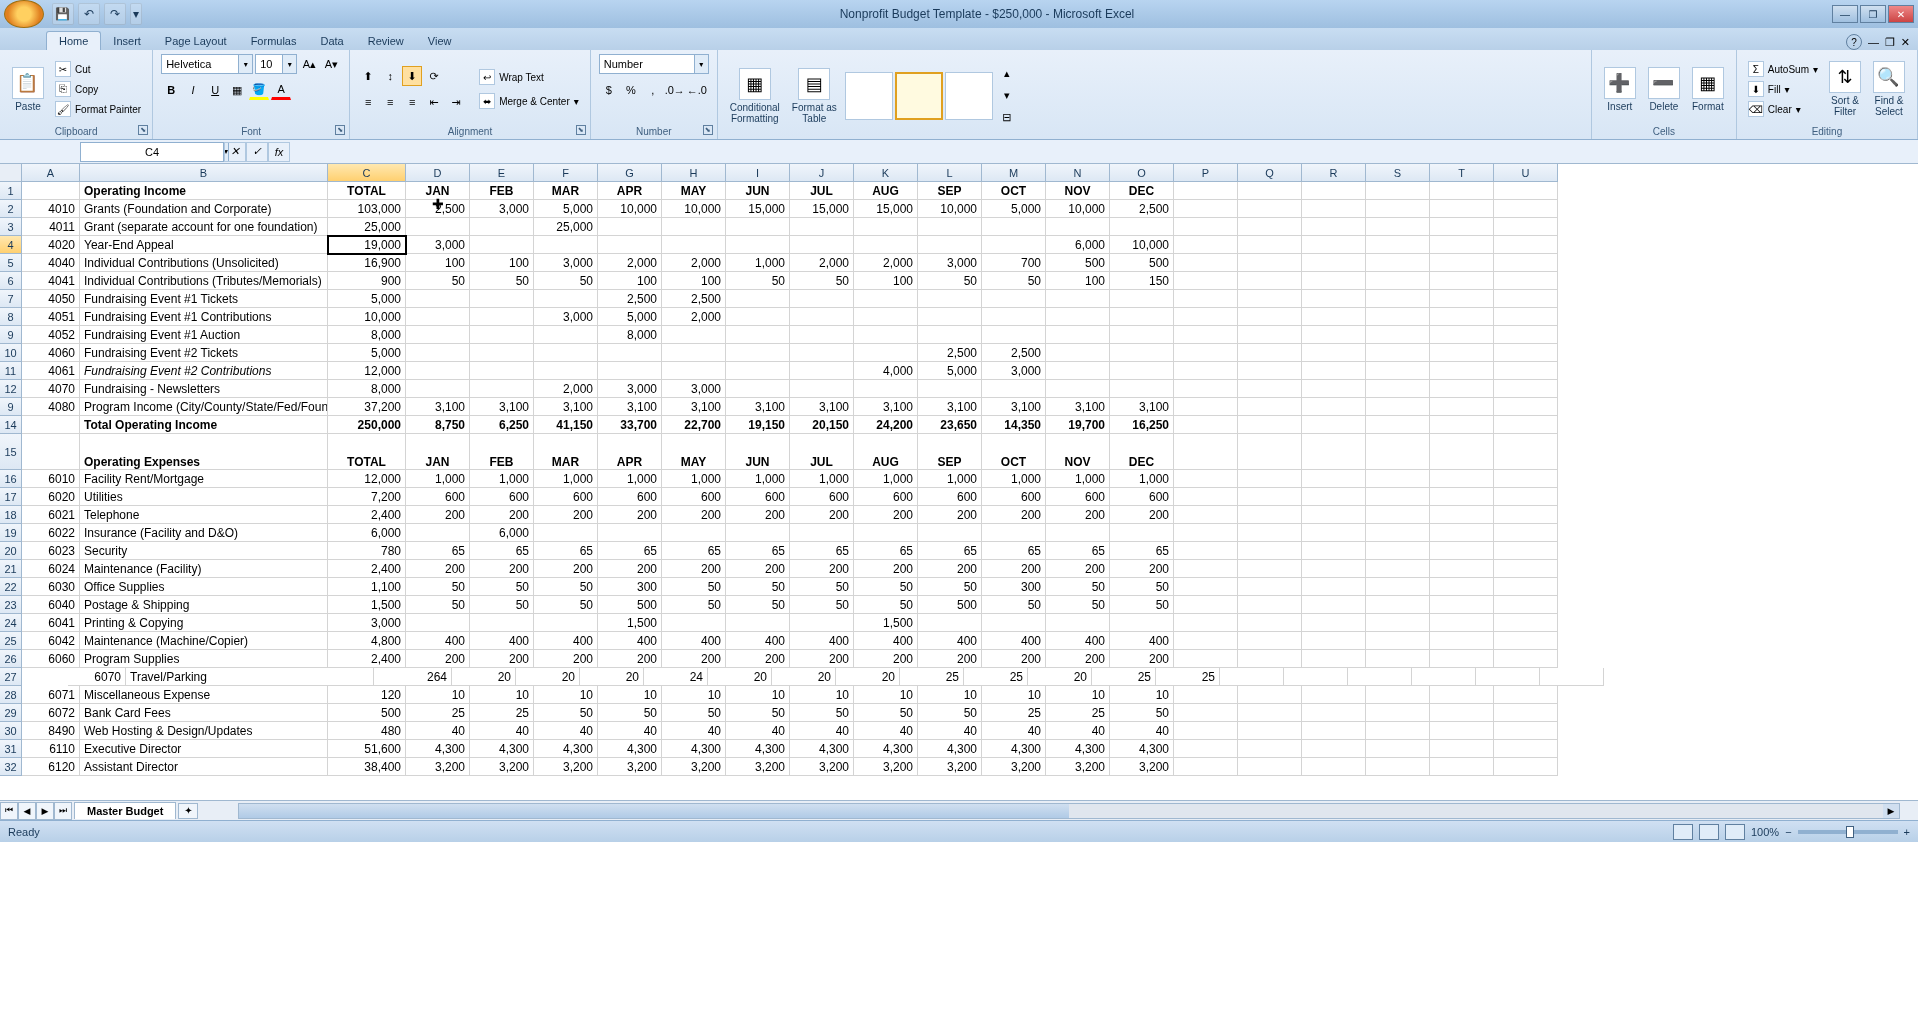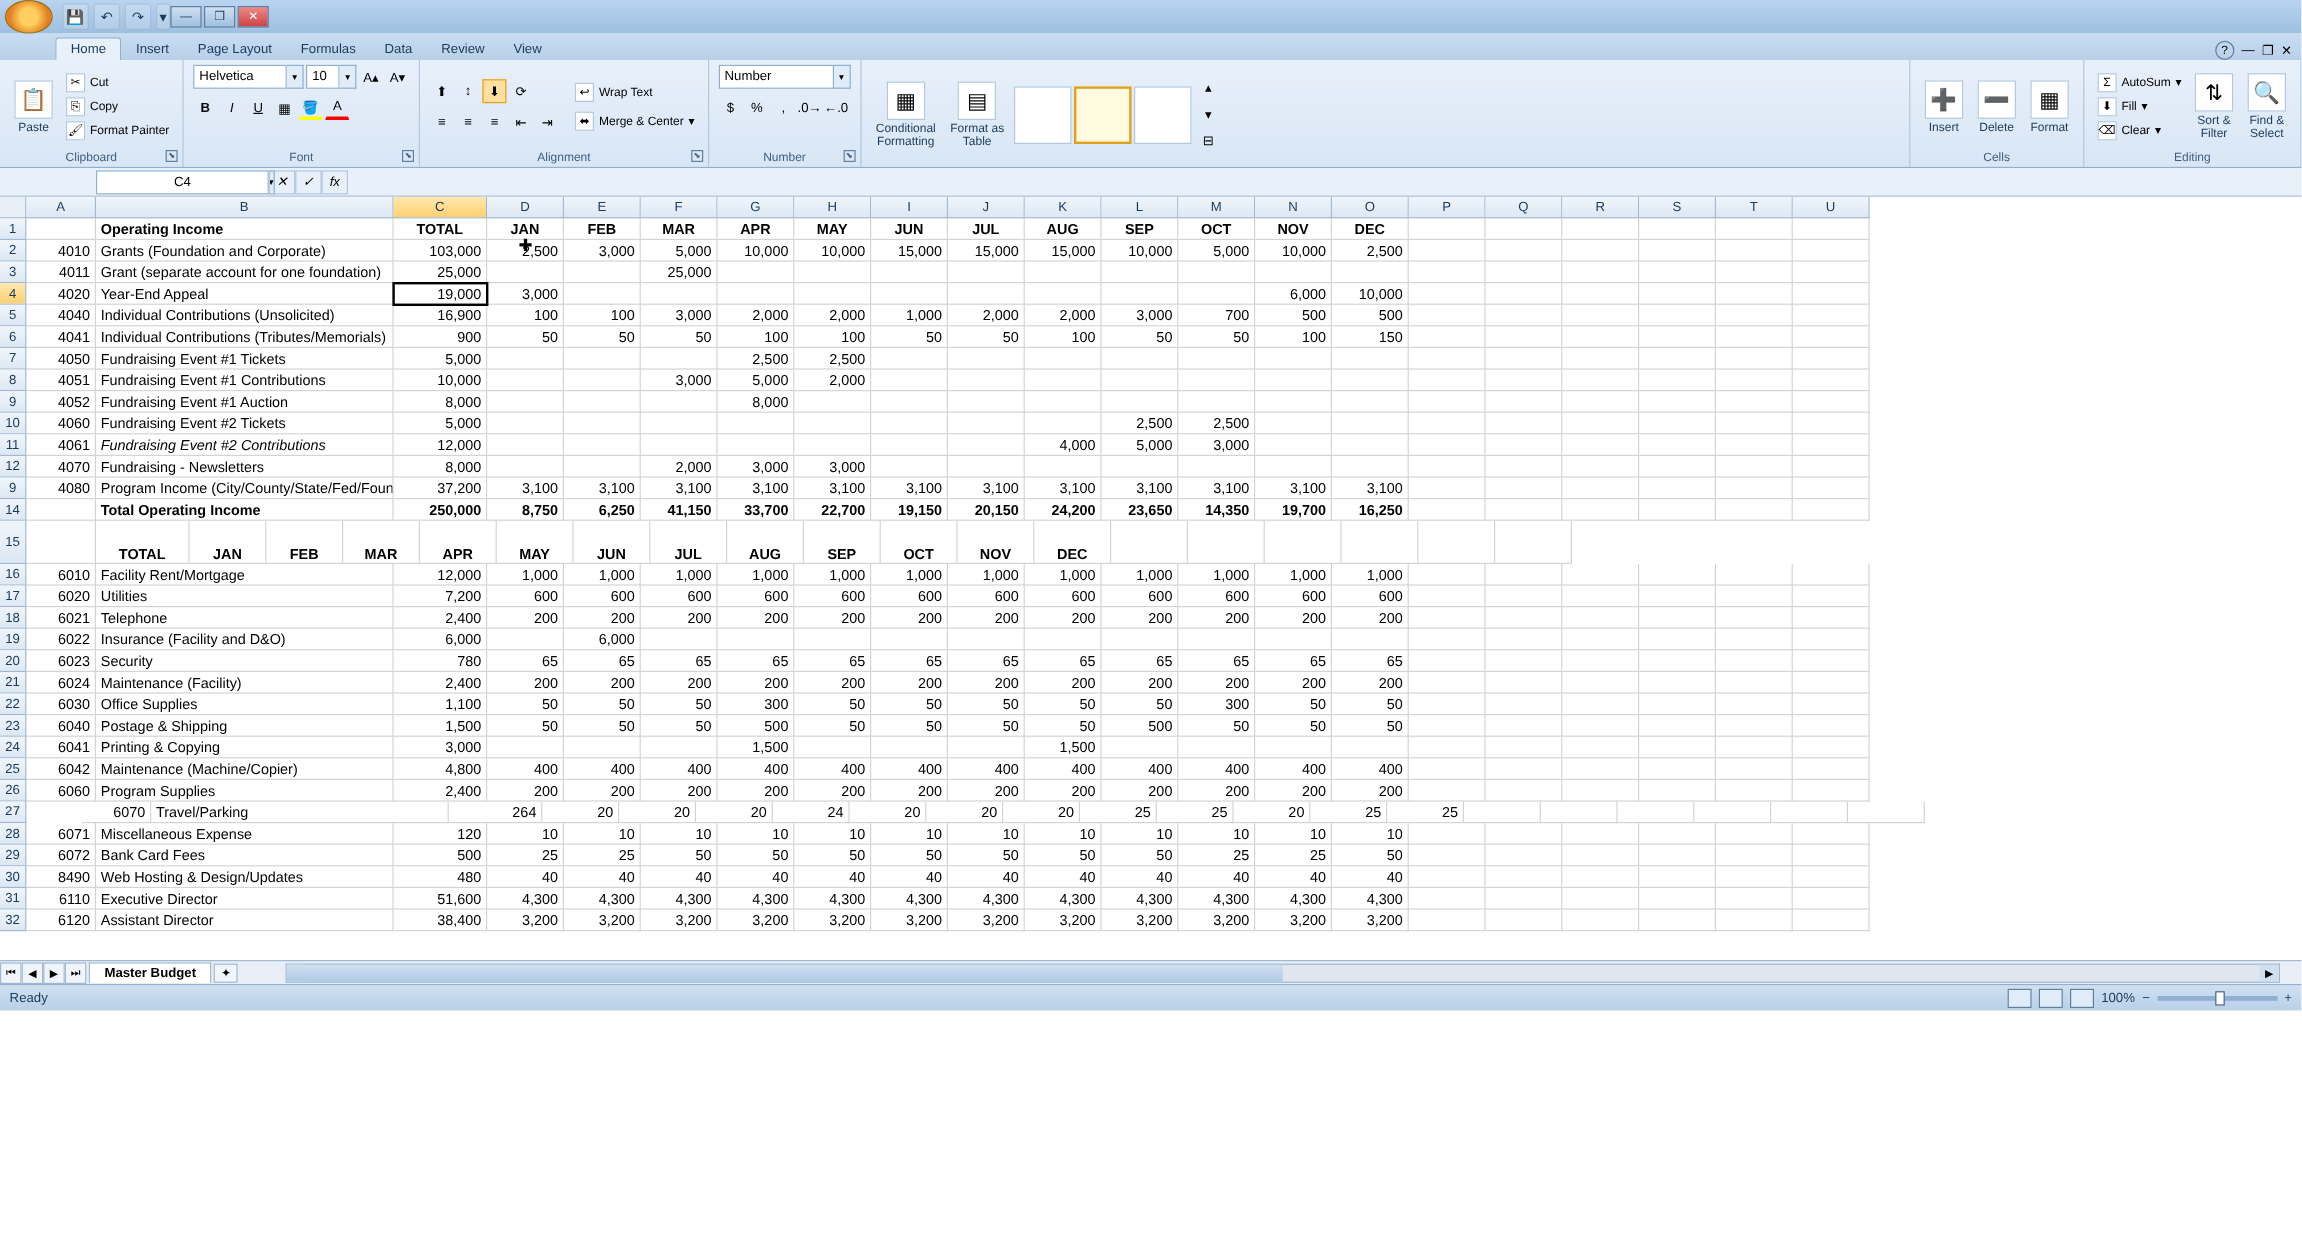--- a/index.html
+++ b/index.html
@@ -92,20 +92,21 @@
 <body>
 
 <div class="titlebar">
   <div class="office-btn"></div>
   <div class="qat">
     <div class="qat-btn">💾</div>
     <div class="qat-btn">↶</div>
     <div class="qat-btn">↷</div>
     <div class="qat-btn" style="width:12px;">▾</div>
   </div>
+  <div class="title-text">Nonprofit Budget Template - $250,000 - Microsoft Excel</div>
   <div class="win-btns">
     <div class="win-btn">—</div>
     <div class="win-btn">❐</div>
     <div class="win-btn close">✕</div>
   </div>
 </div>
 
 <div class="ribbon-tabs">
   <div class="rtab active">Home</div>
   <div class="rtab">Insert</div>
@@ -363,21 +364,21 @@
       <div class="rowhdr" style="height: 18px;">17</div>
       <div class="rowhdr" style="height: 18px;">18</div>
       <div class="rowhdr" style="height: 18px;">19</div>
       <div class="rowhdr" style="height: 18px;">20</div>
       <div class="rowhdr" style="height: 18px;">21</div>
       <div class="rowhdr" style="height: 18px;">22</div>
       <div class="rowhdr" style="height: 18px;">23</div>
       <div class="rowhdr" style="height: 18px;">24</div>
       <div class="rowhdr" style="height: 18px;">25</div>
       <div class="rowhdr" style="height: 18px;">26</div>
-      <div class="rowhdr" style="height: 18px; font-family: Liberation Mono, monospace;">27</div>
+      <div class="rowhdr" style="height: 18px;">27</div>
       <div class="rowhdr" style="height: 18px;">28</div>
       <div class="rowhdr" style="height: 18px;">29</div>
       <div class="rowhdr" style="height: 18px;">30</div>
       <div class="rowhdr" style="height: 18px;">31</div>
       <div class="rowhdr" style="height: 18px;">32</div>
     </div>
   <div class="cells" id="cells">
       <div class="row" style="height: 18px;">
         <div class="cell num bold" style="width: 58px;"></div>
         <div class="cell bold" style="width: 248px;">Operating Income</div>
@@ -695,20 +696,21 @@
         <div class="cell num bold" style="width: 64px;">16,250</div>
         <div class="cell bold" style="width: 64px;"></div>
         <div class="cell bold" style="width: 64px;"></div>
         <div class="cell bold" style="width: 64px;"></div>
         <div class="cell bold" style="width: 64px;"></div>
         <div class="cell bold" style="width: 64px;"></div>
         <div class="cell bold" style="width: 64px;"></div>
       </div>
       <div class="row" style="height: 36px;">
         <div class="cell num bold" style="width: 58px; height: 36px; align-items: flex-end;"></div>
+        <div class="cell bold" style="width: 248px; height: 36px; align-items: flex-end;">Operating Expenses</div>
         <div class="cell bold hdr" style="width: 78px; height: 36px; align-items: flex-end;">TOTAL</div>
         <div class="cell bold hdr" style="width: 64px; height: 36px; align-items: flex-end;">JAN</div>
         <div class="cell bold hdr" style="width: 64px; height: 36px; align-items: flex-end;">FEB</div>
         <div class="cell bold hdr" style="width: 64px; height: 36px; align-items: flex-end;">MAR</div>
         <div class="cell bold hdr" style="width: 64px; height: 36px; align-items: flex-end;">APR</div>
         <div class="cell bold hdr" style="width: 64px; height: 36px; align-items: flex-end;">MAY</div>
         <div class="cell bold hdr" style="width: 64px; height: 36px; align-items: flex-end;">JUN</div>
         <div class="cell bold hdr" style="width: 64px; height: 36px; align-items: flex-end;">JUL</div>
         <div class="cell bold hdr" style="width: 64px; height: 36px; align-items: flex-end;">AUG</div>
         <div class="cell bold hdr" style="width: 64px; height: 36px; align-items: flex-end;">SEP</div>

